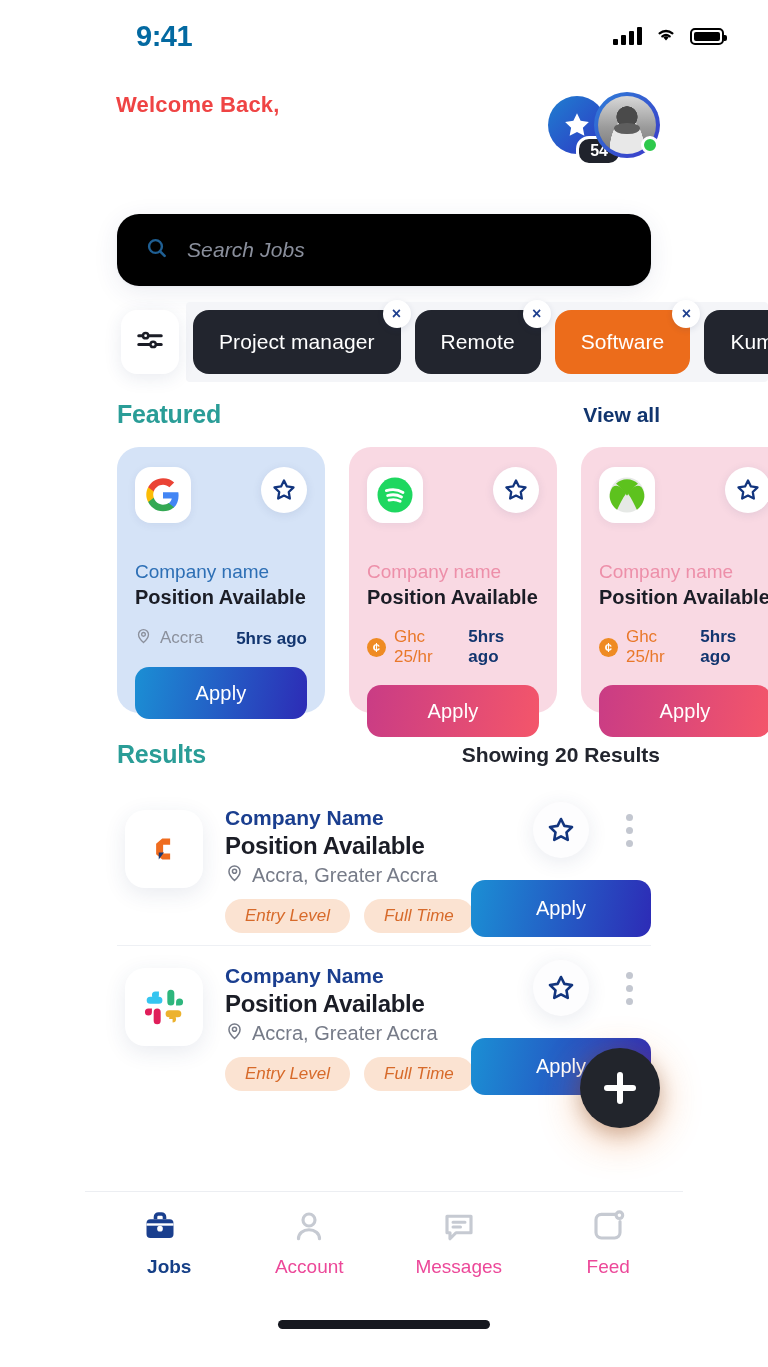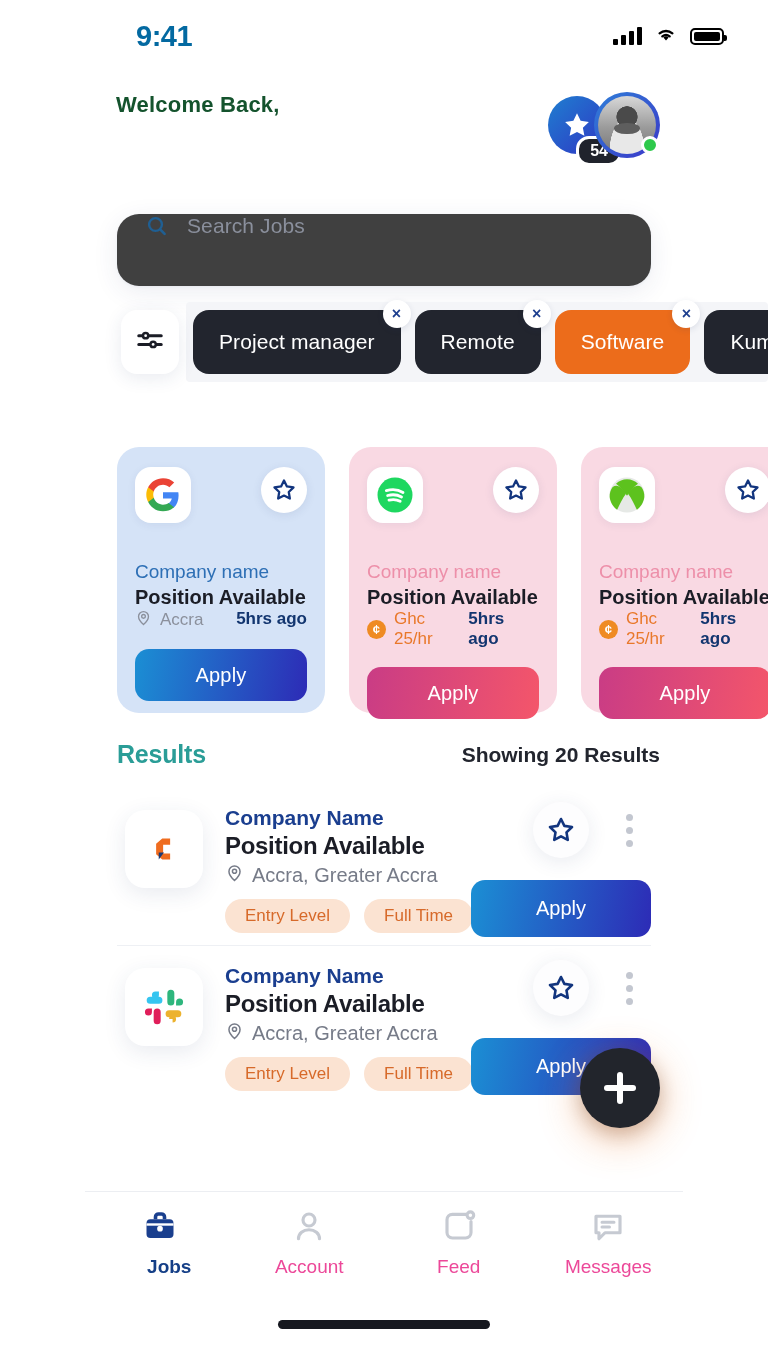--- a/index.html
+++ b/index.html
@@ -40,21 +40,21 @@
     background:#000; border-radius:0 2px 2px 0;
   }
   .battery i { display:block; width:100%; height:100%; background:#000; border-radius:2px; }
 
   
   .header {
     position: absolute; top: 92px; left: 116px; right: 108px;
     display: flex; align-items: flex-start; justify-content: space-between;
   }
   .welcome {
-    font-size: 22px; font-weight: bold; color: #14532d; letter-spacing: 0.2px; text-align: right;
+    font-size: 22px; font-weight: bold; color: #ef4444; letter-spacing: 0.2px; text-align: right;
   }
   .username {
     font-size: 42px; font-weight: bold; color: #1b1d26;
     letter-spacing: -0.9px; margin-top: 6px;
   }
   .header-right { display: flex; align-items: center; position: relative; }
   .star-badge {
     width: 58px; height: 58px; border-radius: 50%;
     background: linear-gradient(135deg,#1f7fd0 0%,#2f35c4 100%);
     display: flex; align-items: center; justify-content: center;
@@ -87,23 +87,23 @@
   }
   .online-dot {
     position: absolute; right: 1px; bottom: 4px;
     width: 18px; height: 18px; border-radius: 50%;
     background: #2ec94b; border: 3px solid #fff;
   }
 
   
   .search-bar {
     position: absolute; top: 214px; left: 117px; width: 534px; height: 72px;
-    background: #404040; border-radius: 22px;
+    background: #000000; border-radius: 22px;
     box-shadow: 0 6px 26px rgba(40,60,110,.09), 0 1px 3px rgba(40,60,110,.05);
-    display: flex; padding: 0 28px; gap: 18px;
+    display: flex; align-items: center; padding: 0 28px; gap: 18px; font-style: italic;
   }
   .search-placeholder { font-size: 21px; color: #8a8f9c; letter-spacing: .1px; }
 
   
   .chips-row {
     position: absolute; top: 310px; left: 121px; right: 0;
     display: flex; align-items: center; gap: 14px;
   }
   .chips-bg {
     position: absolute; top: 302px; left: 186px; right: 0; height: 80px;
@@ -159,21 +159,21 @@
   }
   .star-circle {
     width: 46px; height: 46px; border-radius: 50%; background: #fff;
     display: flex; align-items: center; justify-content: center;
     box-shadow: 0 2px 10px rgba(40,60,110,.10);
   }
   .fcard-company { font-size: 19px; margin-top: 38px; }
   .fcard.blue .fcard-company { color: #2d6fb5; }
   .fcard.pink .fcard-company { color: #ed8fa9; }
   .fcard-position { font-size: 20px; font-weight: bold; color: #1b1d26; margin-top: 3px; }
-  .fcard-meta { display: flex; align-items: flex-start; justify-content: space-between; }
+  .fcard-meta { display: flex; align-items: flex-end; justify-content: space-between; margin-top: 18px; }
   .meta-left { display: flex; align-items: center; gap: 8px; font-size: 17px; color: #8b909c; }
   .meta-left.pay { color: #e9782a; }
   .meta-time { font-size: 17px; font-weight: bold; color: #12356f; }
   .apply-btn {
     margin-top: 18px; height: 52px; border-radius: 14px;
     display: flex; align-items: center; justify-content: center;
     color: #fff; font-size: 20px; letter-spacing: .2px;
   }
   .apply-blue { background: linear-gradient(100deg,#1b8fd4 0%,#2d2bb6 100%); }
   .apply-pink { background: linear-gradient(100deg,#c93c85 0%,#f4566a 100%); }
@@ -194,21 +194,21 @@
   .rlogo {
     position: absolute; left: 8px; top: 22px;
     width: 78px; height: 78px; border-radius: 20px; background: #fff;
     box-shadow: 0 6px 22px rgba(40,60,110,.10);
     display: flex; align-items: center; justify-content: center;
   }
   .rbody { margin-left: 108px; }
   .r-company { font-size: 21px; font-weight: bold; color: #1a3e8f; }
   .r-position { font-size: 24px; font-weight: bold; color: #1b1d26; margin-top: 2px; letter-spacing: -.3px; }
   .r-loc { display: flex; align-items: center; gap: 8px; font-size: 20px; color: #767b88; margin-top: 3px; }
-  .r-tags { display: flex; gap: 14px; margin-top: 12px; }
+  .r-tags { display: flex; gap: 14px; margin-top: 12px; font-style: italic; }
   .tag {
     background: #fbe3d2; color: #d76a2a; font-size: 17px;
     border-radius: 18px; padding: 7px 20px;
   }
   .r-star {
     position: absolute; right: 62px; top: 14px;
     width: 56px; height: 56px; border-radius: 50%; background: #fdfdfe;
     display: flex; align-items: center; justify-content: center;
     box-shadow: 0 4px 20px rgba(40,60,110,.10);
   }
@@ -337,20 +337,24 @@
     <div class="chip accent">
       <span>Software</span>
       <span class="chip-x">×</span>
     </div>
     <div class="chip">
       <span>Kumasi</span>
 
     </div>
   </div>
 
+  <div class="section-head" style="top:400px">
+    <span class="sec-title">Featured</span>
+    <span class="sec-link">View all</span>
+  </div>
 
   <div class="featured-row">
 
     <div class="fcard blue">
       <div class="fcard-top">
         <div class="logo-tile">
           <svg width="34" height="34" viewBox="0 0 24 24">
             <path fill="#4285F4" d="M23 12.3c0-.8-.1-1.6-.2-2.3H12v4.5h6.2c-.3 1.5-1.1 2.7-2.4 3.5v2.9h3.9c2.2-2.1 3.3-5.1 3.3-8.6z"></path>
             <path fill="#34A853" d="M12 23.5c3.2 0 5.9-1.1 7.8-2.9l-3.9-2.9c-1 .7-2.3 1.1-3.9 1.1-3 0-5.6-2-6.5-4.8H1.5v3C3.4 20.9 7.4 23.5 12 23.5z"></path>
             <path fill="#FBBC05" d="M5.5 14c-.2-.7-.4-1.4-.4-2.2s.1-1.5.4-2.2v-3H1.5C.7 8.2.2 10 .2 11.8s.5 3.6 1.3 5.2l4-3z"></path>
@@ -540,31 +544,31 @@
         <svg width="36" height="36" viewBox="0 0 24 24">
           <circle cx="12" cy="8" r="4" fill="none" stroke="#c6cad2" stroke-width="2.1"></circle>
           <path d="M5 20.5c0-3.7 3.1-6 7-6s7 2.3 7 6" fill="none" stroke="#c6cad2" stroke-width="2.1" stroke-linecap="round"></path>
         </svg>
       </span>
       <span class="tab-label">Account</span>
     </div>
     <div class="tab">
       <span>
         <svg width="36" height="36" viewBox="0 0 24 24">
-          <path d="M17 4.2H7.6A3.6 3.6 0 004 7.8v8.6a3.6 3.6 0 003.6 3.6h8.8a3.6 3.6 0 003.6-3.6V9" fill="none" stroke="#c6cad2" stroke-width="2.1" stroke-linecap="round"></path>
-          <circle cx="19.6" cy="4.8" r="2.2" fill="none" stroke="#c6cad2" stroke-width="2.1"></circle>
+          <path d="M4 5.5h16v11H10l-4 4v-4H4z" fill="none" stroke="#c6cad2" stroke-width="2.1" stroke-linejoin="round"></path>
+          <path d="M8 9.5h8M8 12.6h5" stroke="#c6cad2" stroke-width="2" stroke-linecap="round"></path>
         </svg>
       </span>
-      <span class="tab-label">Feed</span>
+      <span class="tab-label">Messages</span>
     </div>
     <div class="tab">
       <span>
         <svg width="36" height="36" viewBox="0 0 24 24">
-          <path d="M4 5.5h16v11H10l-4 4v-4H4z" fill="none" stroke="#c6cad2" stroke-width="2.1" stroke-linejoin="round"></path>
-          <path d="M8 9.5h8M8 12.6h5" stroke="#c6cad2" stroke-width="2" stroke-linecap="round"></path>
+          <path d="M17 4.2H7.6A3.6 3.6 0 004 7.8v8.6a3.6 3.6 0 003.6 3.6h8.8a3.6 3.6 0 003.6-3.6V9" fill="none" stroke="#c6cad2" stroke-width="2.1" stroke-linecap="round"></path>
+          <circle cx="19.6" cy="4.8" r="2.2" fill="none" stroke="#c6cad2" stroke-width="2.1"></circle>
         </svg>
       </span>
-      <span class="tab-label">Messages</span>
+      <span class="tab-label">Feed</span>
     </div>
   </div>
 
   <div class="home-indicator"></div>
 </div>
 
 </body></html>

